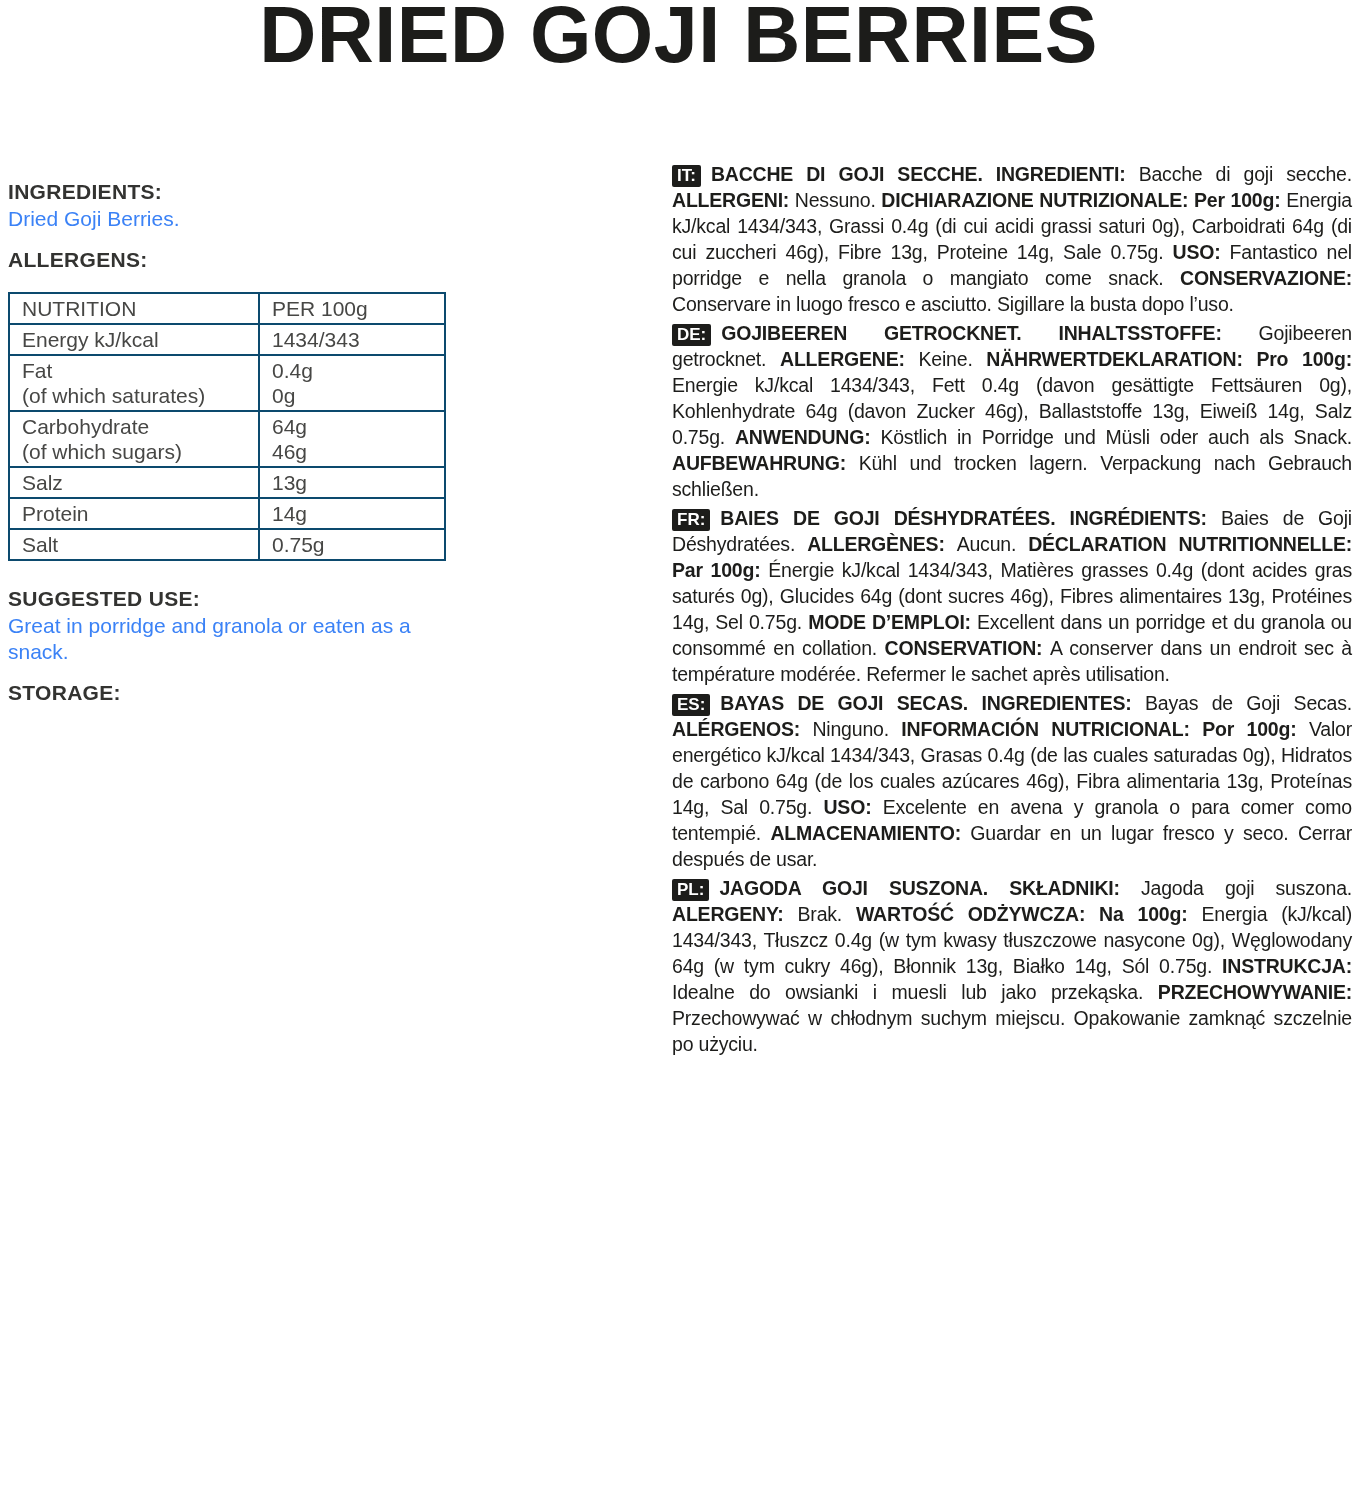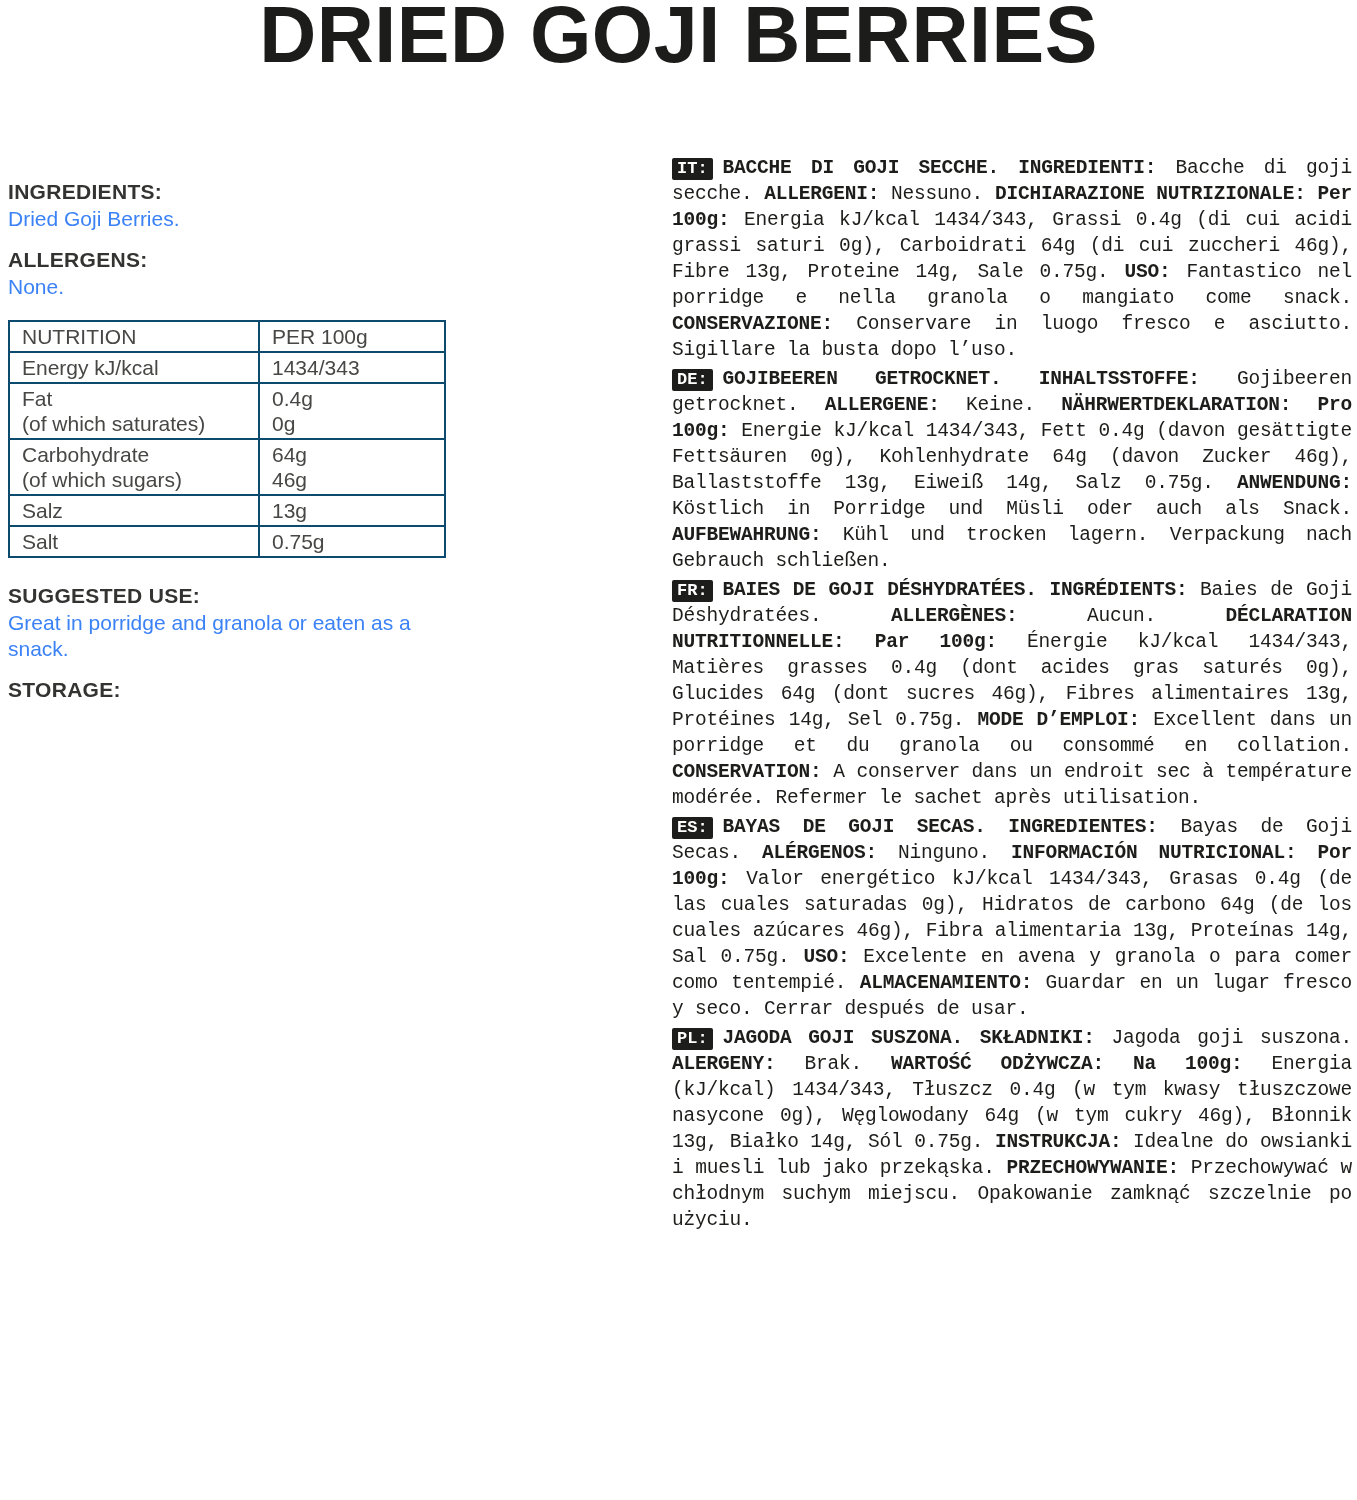--- a/index.html
+++ b/index.html
@@ -39,23 +39,22 @@
   table.nutrition th, table.nutrition td {
     border:2px solid #0c4a6e;
     font-weight:normal; text-align:left; vertical-align:top;
     padding:2px 12px; font-size:21px; line-height:25px;
     color:#474745;
   }
   table.nutrition col.c1 { width:250px; }
   table.nutrition col.c2 { width:186px; }
   
   .right-col {
-    position:absolute; left:672px; top:155px; width:680px;
+    position:absolute; left:672px; top:161px; width:680px;
     color:#1d1d1b;
-    font-family:Liberation Mono, monospace;
   }
   .lang {
     font-size:19.5px; line-height:26px; text-align:justify;
     margin:0 0 3px; letter-spacing:-0.2px;
   }
   .lang .b { font-weight:bold; }
   .badge {
     display:inline-block; background:#1d1d1b; color:#ffffff;
     font-weight:bold; font-size:17px; line-height:20px;
     padding:1px 5px; margin-right:10px; border-radius:2px;
@@ -76,21 +75,20 @@
 
 <div class="page">
 
   <h1 class="title">DRIED GOJI BERRIES</h1>
 
   <div class="left-col">
     <h3>INGREDIENTS:</h3>
     <p>Dried Goji Berries.</p>
 
     <h3>ALLERGENS:</h3>
-    <p>None.</p>
 
     <table class="nutrition">
       <colgroup>
           <col class="c1">
           <col class="c2">
         </colgroup>
       <thead>
         <tr>
           <th>NUTRITION</th>
           <th>PER 100g</th>
@@ -128,20 +126,28 @@
           <tr>
             <td>
               <div>Salz</div>
             </td>
             <td>
               <div>13g</div>
             </td>
           </tr>
           <tr>
             <td>
+              <div>Protein</div>
+            </td>
+            <td>
+              <div>14g</div>
+            </td>
+          </tr>
+          <tr>
+            <td>
               <div>Salt</div>
             </td>
             <td>
               <div>0.75g</div>
             </td>
           </tr>
         </tbody>
     </table>
 
     <h3>SUGGESTED USE:</h3>

